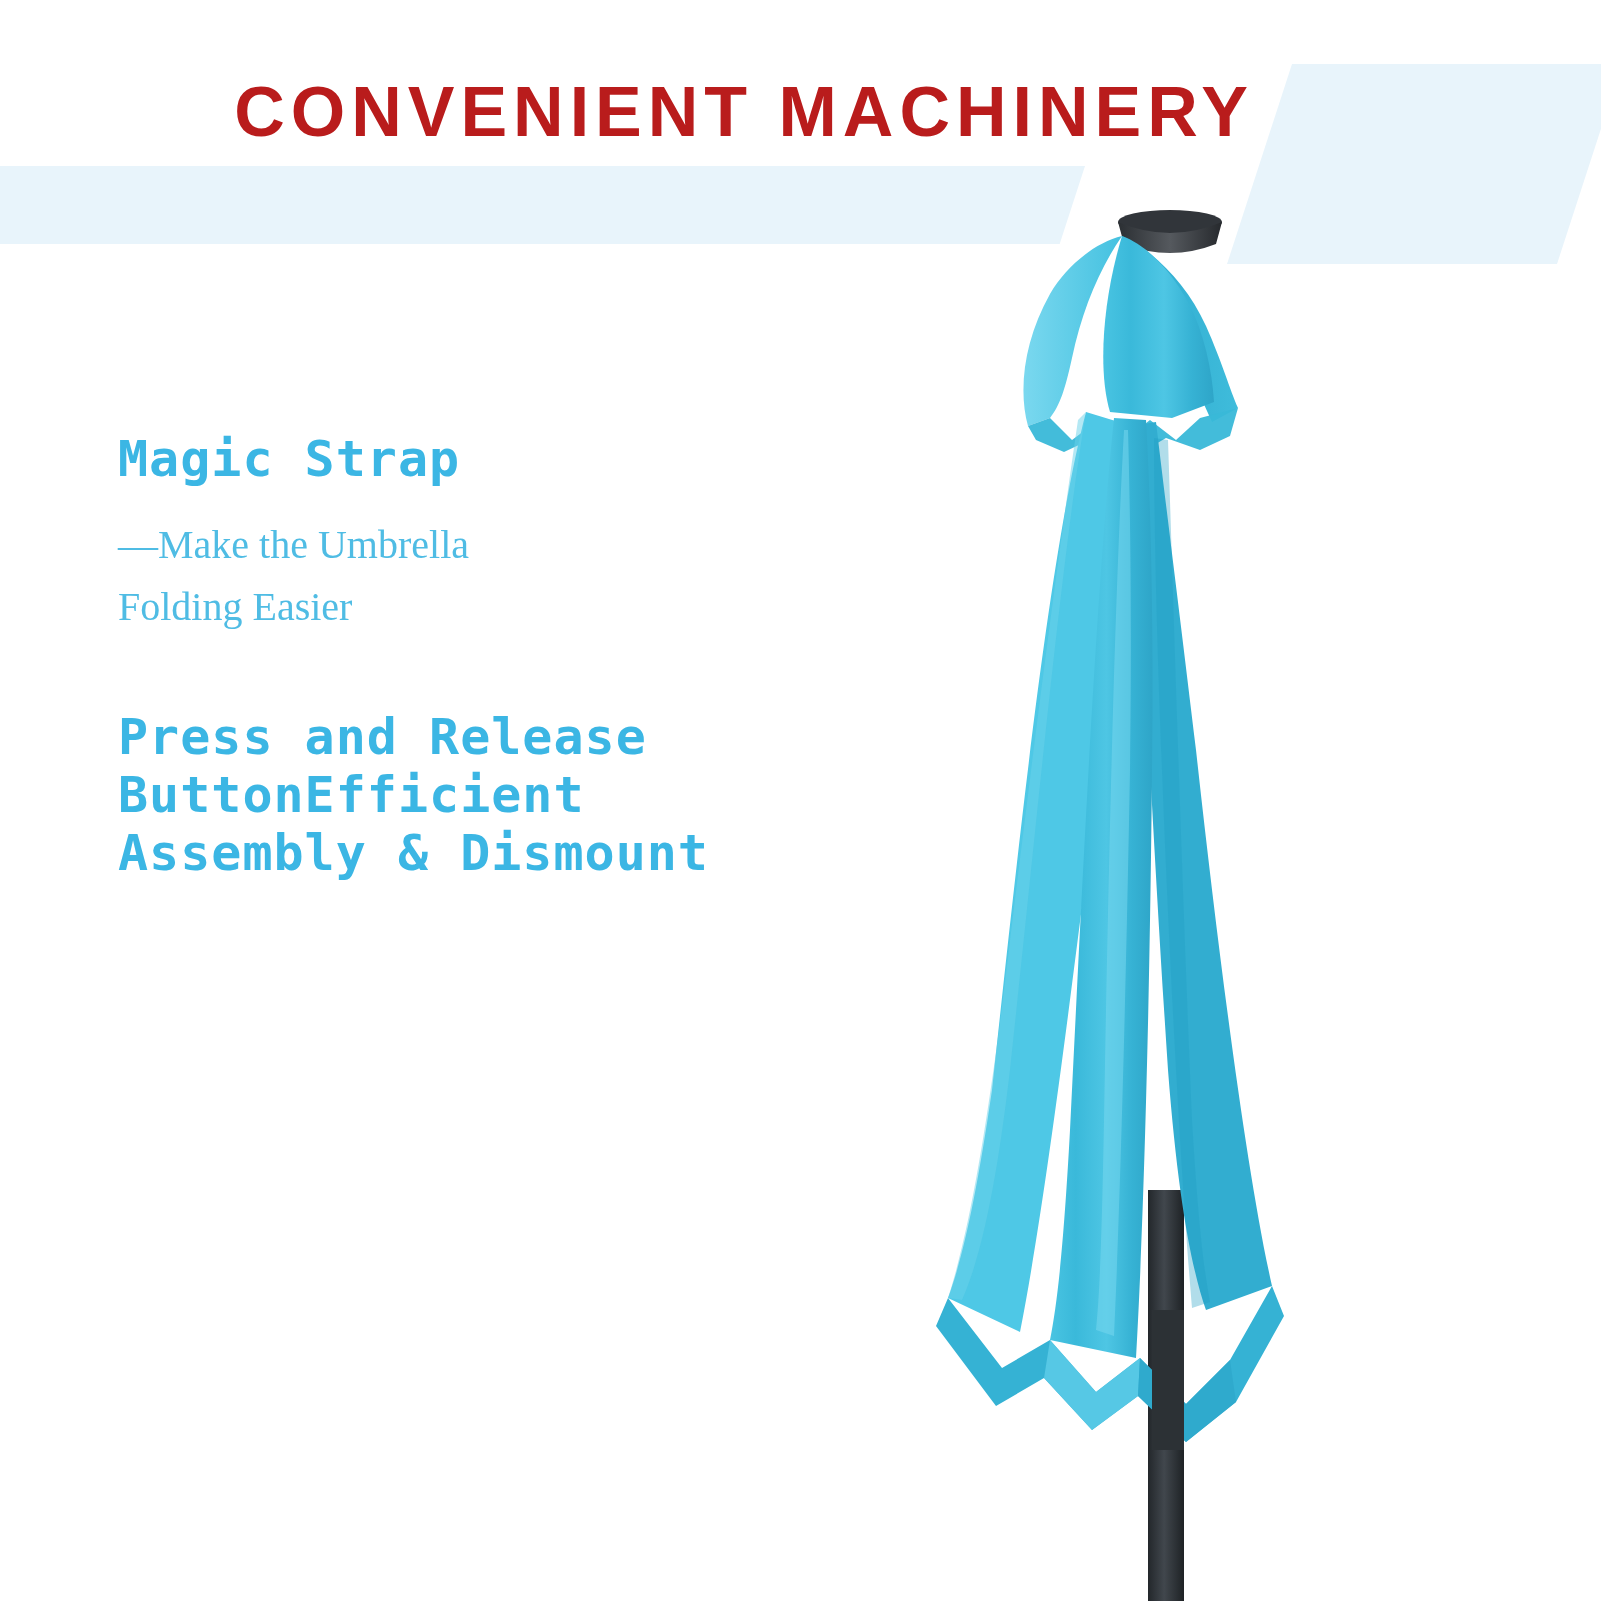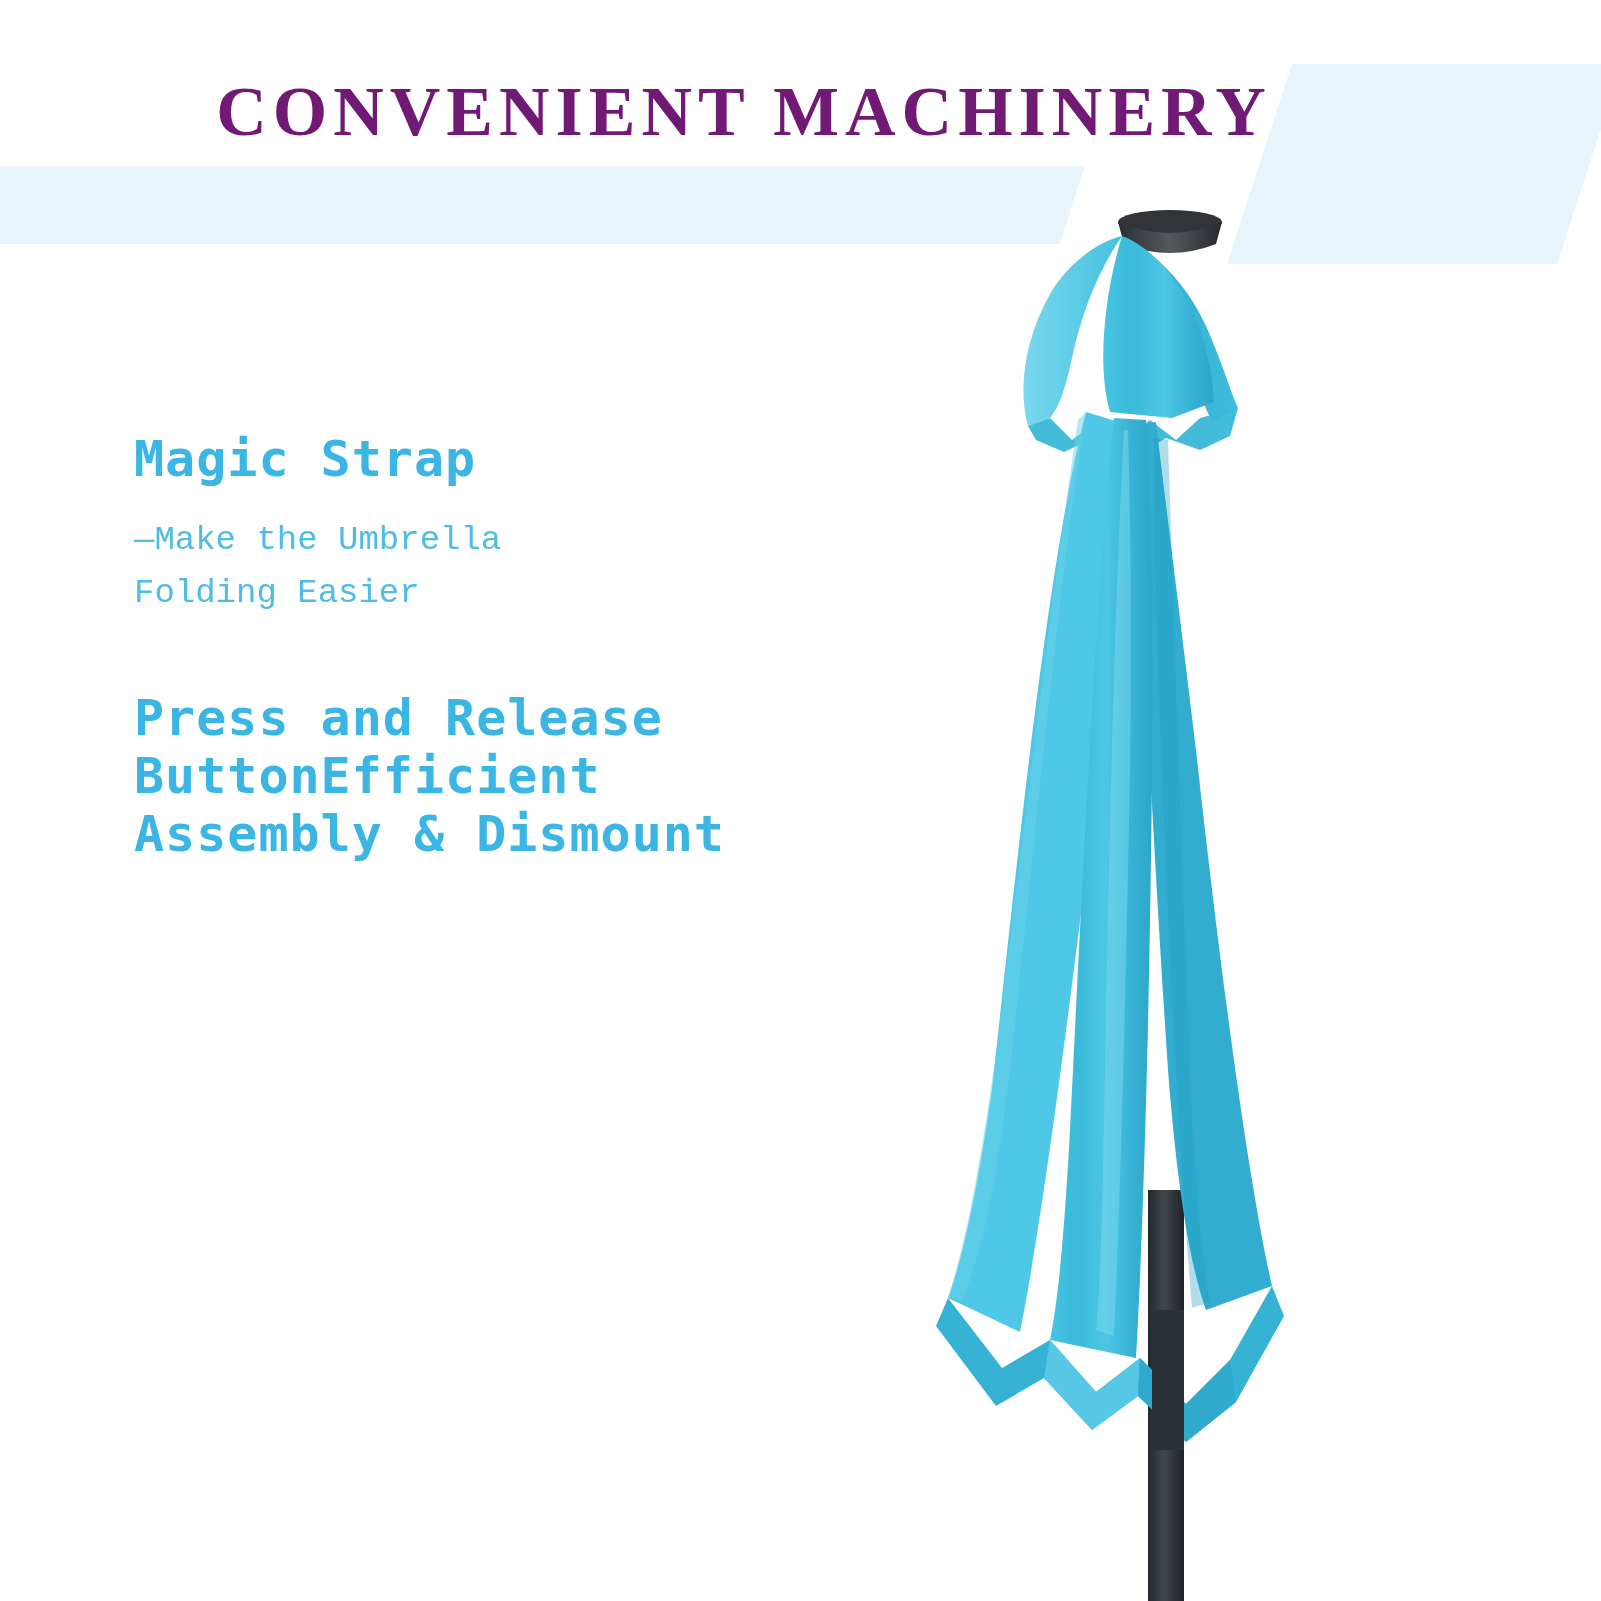--- a/index.html
+++ b/index.html
@@ -42,51 +42,51 @@
     background: #e8f4fb;
     transform: skewX(-18deg);
     transform-origin: top left;
   }
   .header-title {
     position: absolute;
     left: 0;
     top: 72px;
     width: 1488px;
     text-align: center;
-    font-family: Liberation Serif, serif;
+    font-family: Liberation Sans, sans-serif;
     font-weight: bold;
     font-size: 70px;
     letter-spacing: 6px;
-    color: #701a75;
+    color: #b91c1c;
     z-index: 3;
     white-space: nowrap;
   }
 
   
   .features {
     position: absolute;
-    left: 134px;
+    left: 118px;
     top: 430px;
     width: 810px;
     z-index: 4;
   }
   .feature-block { margin-bottom: 64px; }
   .feature-heading {
     font-family: "DejaVu Sans Mono", monospace;
     font-size: 50px;
     font-weight: bold;
     color: #3bb6e4;
     line-height: 1.16;
     letter-spacing: 1px;
     margin: 0;
     white-space: pre-line;
   }
   .feature-sub {
-    font-family: Liberation Mono, monospace;
-    font-size: 34px;
+    font-family: Liberation Serif, serif;
+    font-size: 40px;
     color: #4fbce4;
     line-height: 1.55;
     letter-spacing: 0px;
     margin: 26px 0 0 0;
     white-space: pre-line;
   }
   .block-2 { margin-top: 70px; }
   .block-3 { margin-top: 128px; }
 
   

